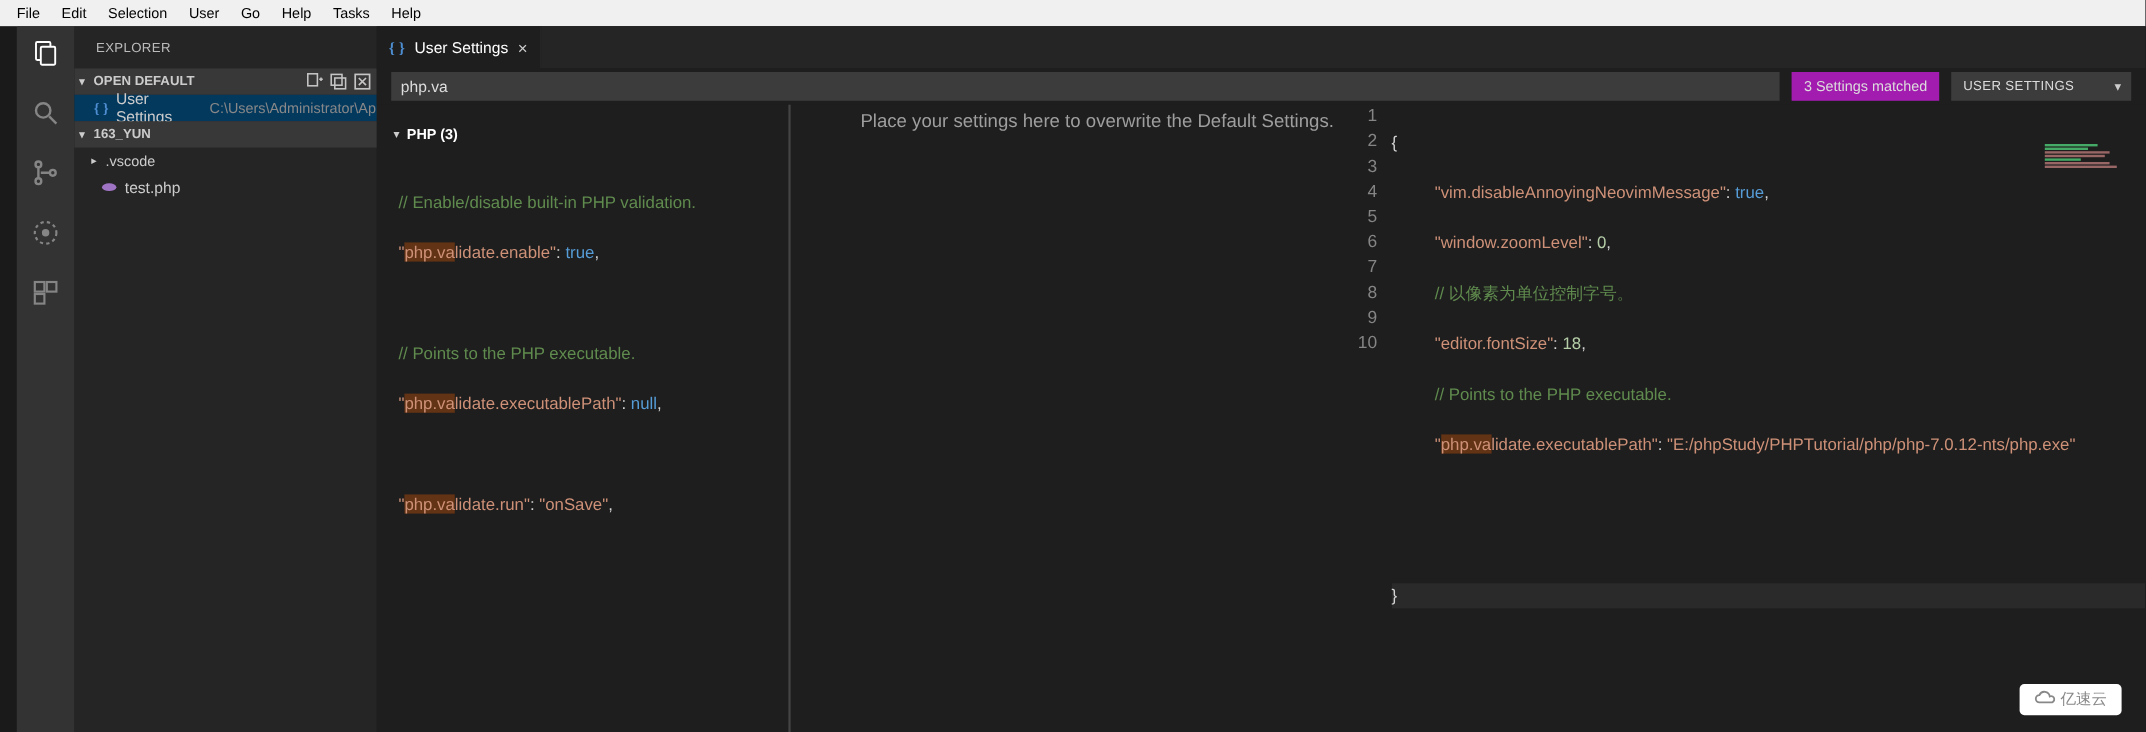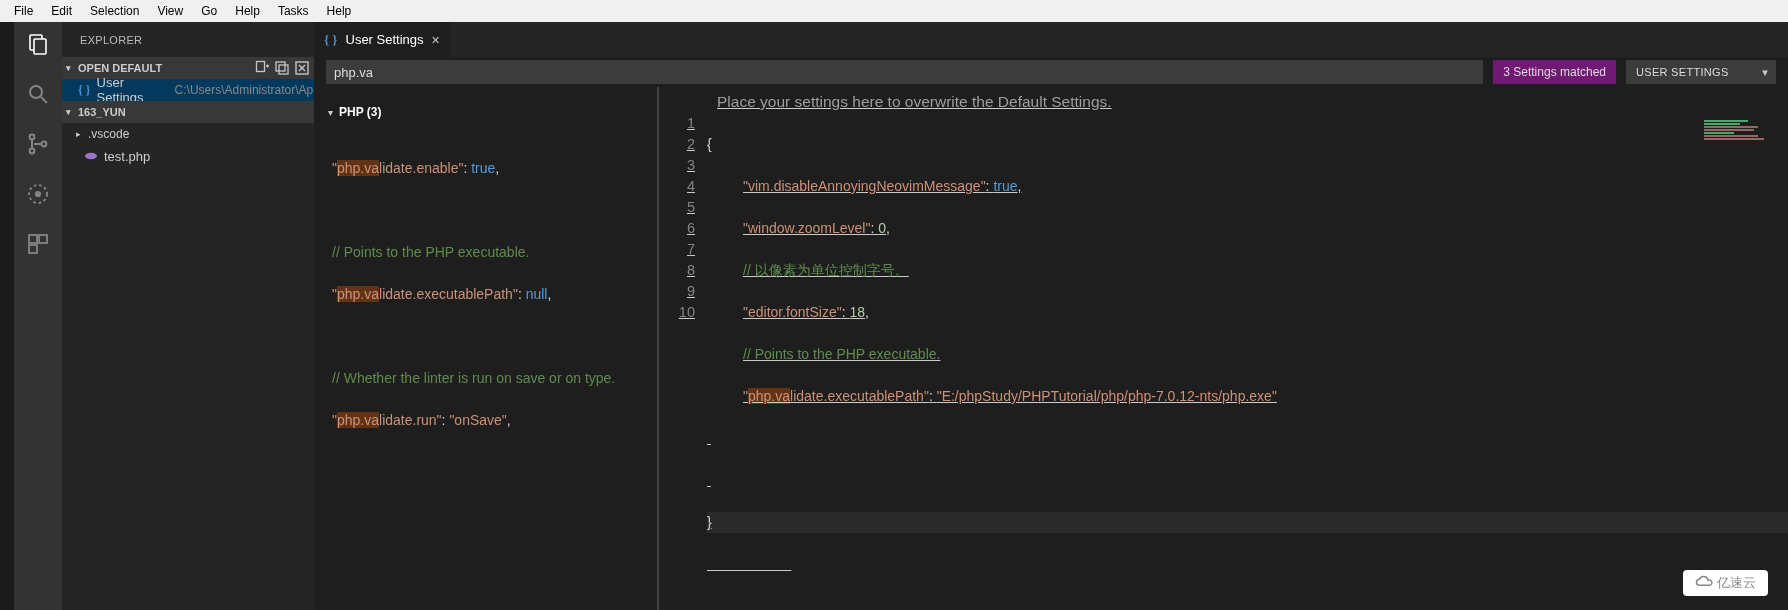--- a/index.html
+++ b/index.html
@@ -25,39 +25,39 @@
 .file-row .dim { color:#888; font-size:12px; margin-left:2px; overflow:hidden; white-space:nowrap;}
 .folder-row { height:22px; display:flex; align-items:center; padding-left:14px; gap:4px; color:#ccc; cursor:pointer;}
 .folder-row .tw { font-size:9px; width:8px;}
 .editor { flex:1; background:#1e1e1e; display:flex; flex-direction:column; position:relative;}
 .tabbar { height:35px; background:#252526; display:flex; align-items:stretch;}
 .tab { background:#1e1e1e; color:#fff; display:flex; align-items:center; padding:0 10px; gap:8px; font-size:13px; min-width:120px; border-right:1px solid #252526; cursor:pointer;}
 .tab .ic { color:#4e8ed2; font-weight:600;}
 .tab .x { color:#ccc; cursor:pointer; font-size:14px;}
 .searchbar { height:30px; background:#1e1e1e; display:flex; align-items:center; padding:2px 12px; gap:10px;}
 .searchbox { flex:1; height:24px; background:#3c3c3c; color:#ddd; border:0; font-size:13px; padding:0 8px; outline:none;}
-.matchbox { background:#701a75; color:#ddd; height:24px; display:flex; align-items:center; padding:0 10px; font-size:12px;}
+.matchbox { background:#a21caf; color:#ddd; height:24px; display:flex; align-items:center; padding:0 10px; font-size:12px;}
 .dropdown { height:24px; background:#3c3c3c; color:#ddd; border:0; font-size:11px; padding:0 24px 0 10px; letter-spacing:0.3px; min-width:150px; position:relative; display:flex; align-items:center; cursor:pointer;}
 .dropdown::after { content:"▾"; position:absolute; right:8px; color:#ccc;}
 .panes { flex:1; display:flex; overflow:hidden;}
 .pane-left { width:343px; background:#1e1e1e; padding:18px 14px; overflow:hidden;}
 .pane-left h1 { color:#fff; font-size:18px; font-weight:700; margin-bottom:26px; letter-spacing:0.3px;}
 .group-line { display:flex; align-items:center; gap:6px; margin-bottom:18px; cursor:pointer;}
 .group-line .tw { font-size:10px; color:#ccc;}
 .group-line .gl { color:#fff; font-size:12px; font-weight:700;}
 .code-block { font-family:Consolas,monospace; font-size:14px; line-height:21px; white-space:pre-wrap;}
 .code-block.d { margin-left:4px;}
 .cmt { color:#608b4e;}
 .str { color:#ce9178;}
 .pun { color:#d4d4d4;}
 .kw  { color:#569cd6;text-align:center;}
 .num { color:#b5cea8;}
 .hl  { background:#623315;}
 .divider { width:2px; background:#444; cursor:col-resize;}
-.pane-right { flex:1; background:#1e1e1e; display:flex; flex-direction:column; overflow:hidden;text-decoration:underline;}
+.pane-right { flex:1; background:#1e1e1e; display:flex; overflow:hidden;}
 .hint { color:#9e9e9e; font-size:15.5px; padding:6px 0 2px 58px;}
 .code-area { flex:1; display:flex; font-family:Consolas,monospace; font-size:14.5px; line-height:1.46;}
 .gutter { width:48px; color:#858585; text-align:right; padding:0 12px 0 0; user-select:none;}
 .gutter div { height:21px;}
 .lines { flex:1;}
 .lines .ln { height:21px; white-space:pre;}
 .curline { background:#2a2a2a;}
 .indent { display:inline-block; width:36px;}
 .minimap { position:absolute; top:98px; right:20px; width:64px; height:34px; pointer-events:none;}
 .minimap .ml { height:2px; margin-bottom:1px;}
@@ -65,21 +65,21 @@
 .watermark { position:absolute; right:20px; bottom:14px; background:#fff; color:#888; font-size:13px; padding:4px 12px; border-radius:4px; font-weight:500; display:flex; align-items:center; gap:4px;}
 .watermark svg { width:18px; height:18px;}
 </style>
 </head>
 <body>
 
 <div class="menubar">
   <span>File</span>
   <span>Edit</span>
   <span>Selection</span>
-  <span>View</span>
+  <span>User</span>
   <span>Go</span>
   <span>Help</span>
   <span>Tasks</span>
   <span>Help</span>
 </div>
 
 <div class="sliver"></div>
 
 <div class="main">
 
@@ -184,26 +184,26 @@
     </div>
 
     <div class="panes">
 
       <div class="pane-left">
         <div class="group-line">
           <span class="tw">▾</span>
           <span class="gl">PHP (3)</span>
         </div>
         <div class="code-block d">
+<div><span class="cmt">// Enable/disable built-in PHP validation.</span></div>
 <div><span class="str">"</span><span class="str hl">php.va</span><span class="str">lidate.enable"</span><span class="pun">: </span><span class="kw">true</span><span class="pun">,</span></div>
 <div>&nbsp;</div>
 <div><span class="cmt">// Points to the PHP executable.</span></div>
 <div><span class="str">"</span><span class="str hl">php.va</span><span class="str">lidate.executablePath"</span><span class="pun">: </span><span class="kw">null</span><span class="pun">,</span></div>
 <div>&nbsp;</div>
-<div><span class="cmt">// Whether the linter is run on save or on type.</span></div>
 <div><span class="str">"</span><span class="str hl">php.va</span><span class="str">lidate.run"</span><span class="pun">: </span><span class="str">"onSave"</span><span class="pun">,</span></div>
         </div>
       </div>
 
       <div class="divider"></div>
 
       <div class="pane-right">
         <div class="hint">Place your settings here to overwrite the Default Settings.</div>
         <div class="code-area">
           <div class="gutter">

